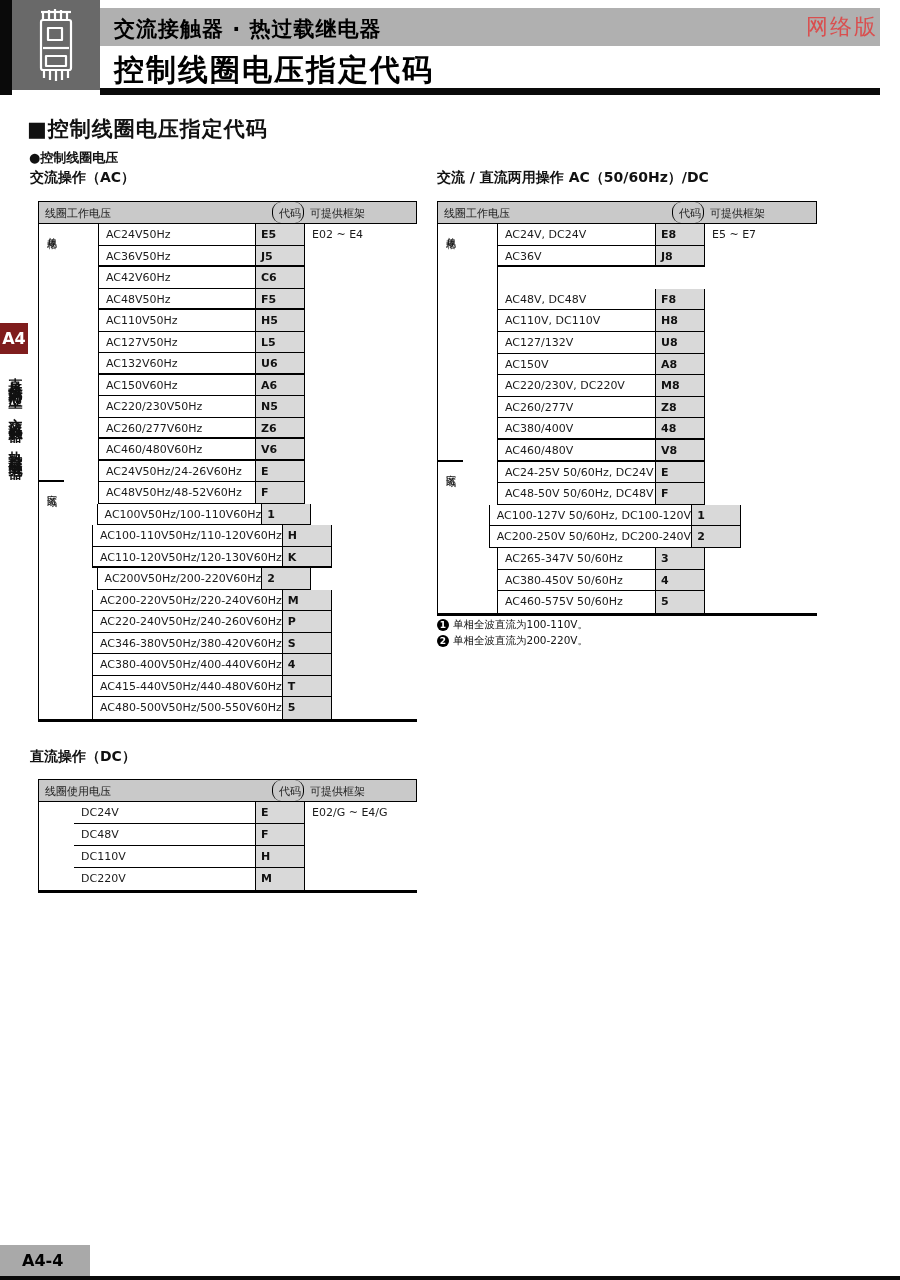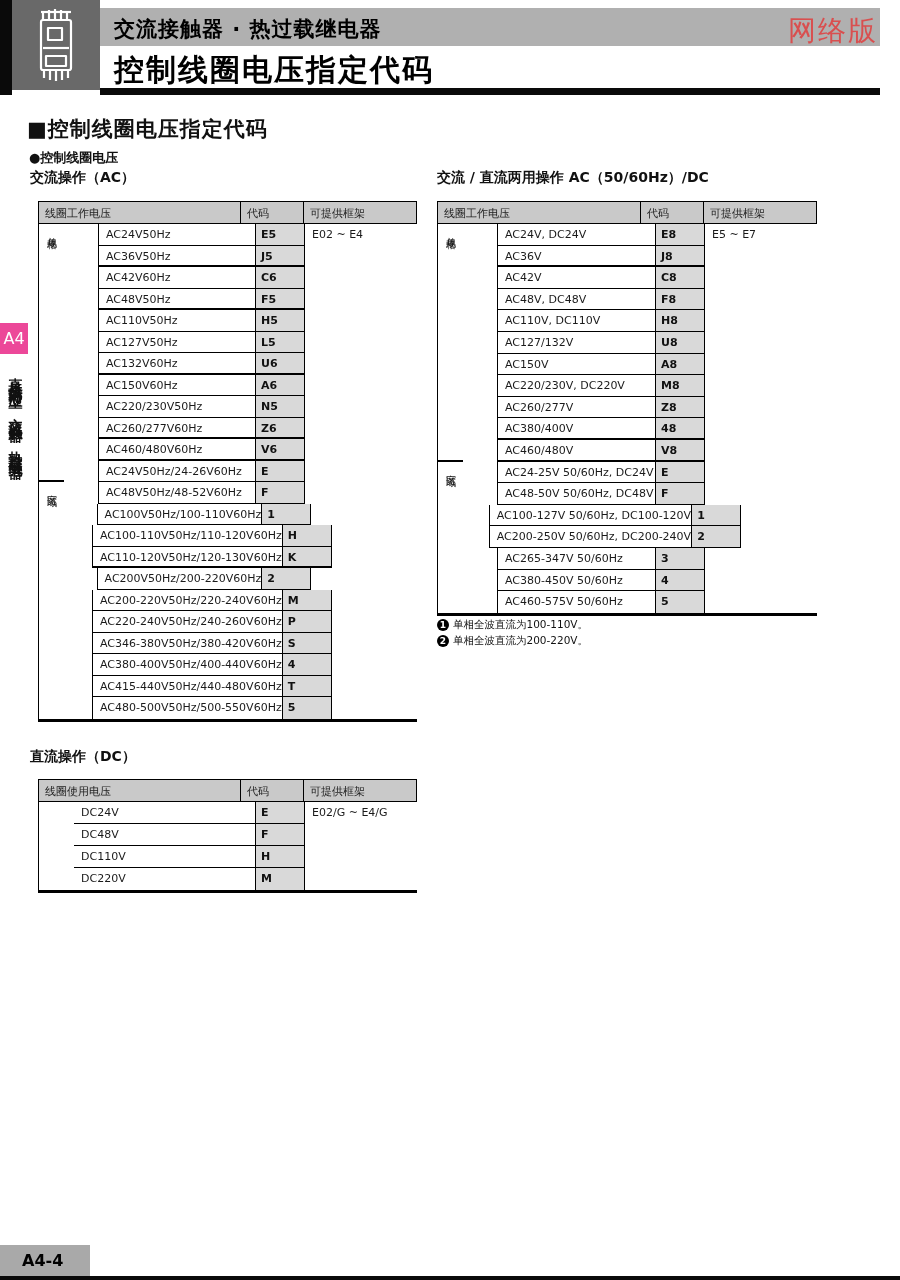--- a/index.html
+++ b/index.html
@@ -4,46 +4,46 @@
 <style>
   * { margin:0; padding:0; box-sizing:border-box; }
   html,body { width:900px; height:1280px; background:#fff; font-family:"DejaVu Sans", sans-serif; color:#111; overflow:hidden; }
   #page { position:relative; width:900px; height:1280px; background:#fff; }
 
   
   .left-strip { position:absolute; left:0; top:0; width:12px; height:95px; background:#0a0a0a; }
   .icon-box { position:absolute; left:12px; top:0; width:88px; height:90px; background:#696969; display:flex; align-items:center; justify-content:center; }
   .topbar { position:absolute; left:100px; top:8px; width:780px; height:38px; background:#b0b0b0; }
   .topbar-title { position:absolute; left:14px; top:7px; font-size:21px; font-weight:bold; color:#000; letter-spacing:1px; white-space:nowrap; }
-  .web-badge { position:absolute; right:2px; top:4px; font-size:28px; color:#d94f4f; letter-spacing:2px; white-space:nowrap; }
+  .web-badge { position:absolute; right:2px; top:4px; font-size:22px; color:#d94f4f; letter-spacing:2px; white-space:nowrap; }
   .page-title { position:absolute; left:114px; top:50px; font-size:30px; font-weight:bold; color:#000; letter-spacing:2px; white-space:nowrap; }
   .title-rule { position:absolute; left:100px; top:88px; width:780px; height:7px; background:#0a0a0a; }
 
   
-  .a4-tab { position:absolute; left:0; top:323px; width:28px; height:31px; background:#ec4899; color:#fff; font-weight:normal; font-size:16px; display:flex; align-items:center; justify-content:center; }
+  .a4-tab { position:absolute; left:0; top:323px; width:28px; height:31px; background:#7f1d1d; color:#fff; font-weight:bold; font-size:16px; display:flex; align-items:center; justify-content:center; }
   .side-vtext { position:absolute; left:7px; top:366px; height:560px; writing-mode:vertical-rl; text-orientation:upright; font-size:14px; font-weight:bold; letter-spacing:3px; color:#111; }
 
   
   .sec-heading { position:absolute; left:27px; top:115px; font-size:21px; font-weight:bold; letter-spacing:1px; }
   .sec-sub { position:absolute; left:29px; top:149px; font-size:13px; font-weight:bold; }
   .tbl-title { position:absolute; font-size:14px; font-weight:bold; white-space:nowrap; }
   #ttl-ac   { left:30px;  top:169px; }
   #ttl-acdc { left:437px; top:169px; }
   #ttl-dc   { left:30px;  top:748px; }
 
   
   .tbl { position:absolute; }
   #tbl-ac   { left:38px;  top:201px; width:379px; }
   #tbl-acdc { left:437px; top:201px; width:380px; }
   #tbl-dc   { left:38px;  top:779px; width:379px; }
 
   .thead { display:flex; height:23px; background:#c9c9c9; border:1.5px solid #000; font-size:11px; color:#222; }
   .thead .hc { padding:4px 0 0 6px; white-space:nowrap; overflow:hidden; }
   .thead .hc1 { flex:1; }
-  .thead .hc2 { width:64px; border-left:1.5px solid #000; border-right:1.5px solid #000; }
+  .thead .hc2 { width:32px; border-left:1.5px solid #000; border-right:1.5px solid #000;border-radius:9px; }
   .thead .hc3 { width:112px; }
 
   .tbody { position:relative; border-left:1.5px solid #000; border-bottom:3px solid #000;padding-left:35px; }
   .trow { display:flex; }
   #tbl-ac .trow { height:21.5px; }
   #tbl-acdc .trow { height:21.6px; }
   #tbl-dc .trow { height:22px; }
   .gcell { width:25px; border-right:1px solid #000; }
   .rmain { flex:1; display:flex; border-bottom:1px solid #000; }
   .rmain.thick { border-bottom:2.5px solid #000; }
@@ -320,24 +320,20 @@
         <div class="trow">
           <div class="gcell"></div>
           <div class="rmain thick">
             <div class="vcell">AC36V</div>
             <div class="ccell">J8</div>
           </div>
           <div class="fspacer"></div>
         </div>
         <div class="trow">
           <div class="gcell"></div>
-          <div class="rmain">
-            <div class="vcell">AC42V</div>
-            <div class="ccell">C8</div>
-          </div>
           <div class="fspacer"></div>
         </div>
         <div class="trow">
           <div class="gcell"></div>
           <div class="rmain">
             <div class="vcell">AC48V, DC48V</div>
             <div class="ccell">F8</div>
           </div>
           <div class="fspacer"></div>
         </div>

